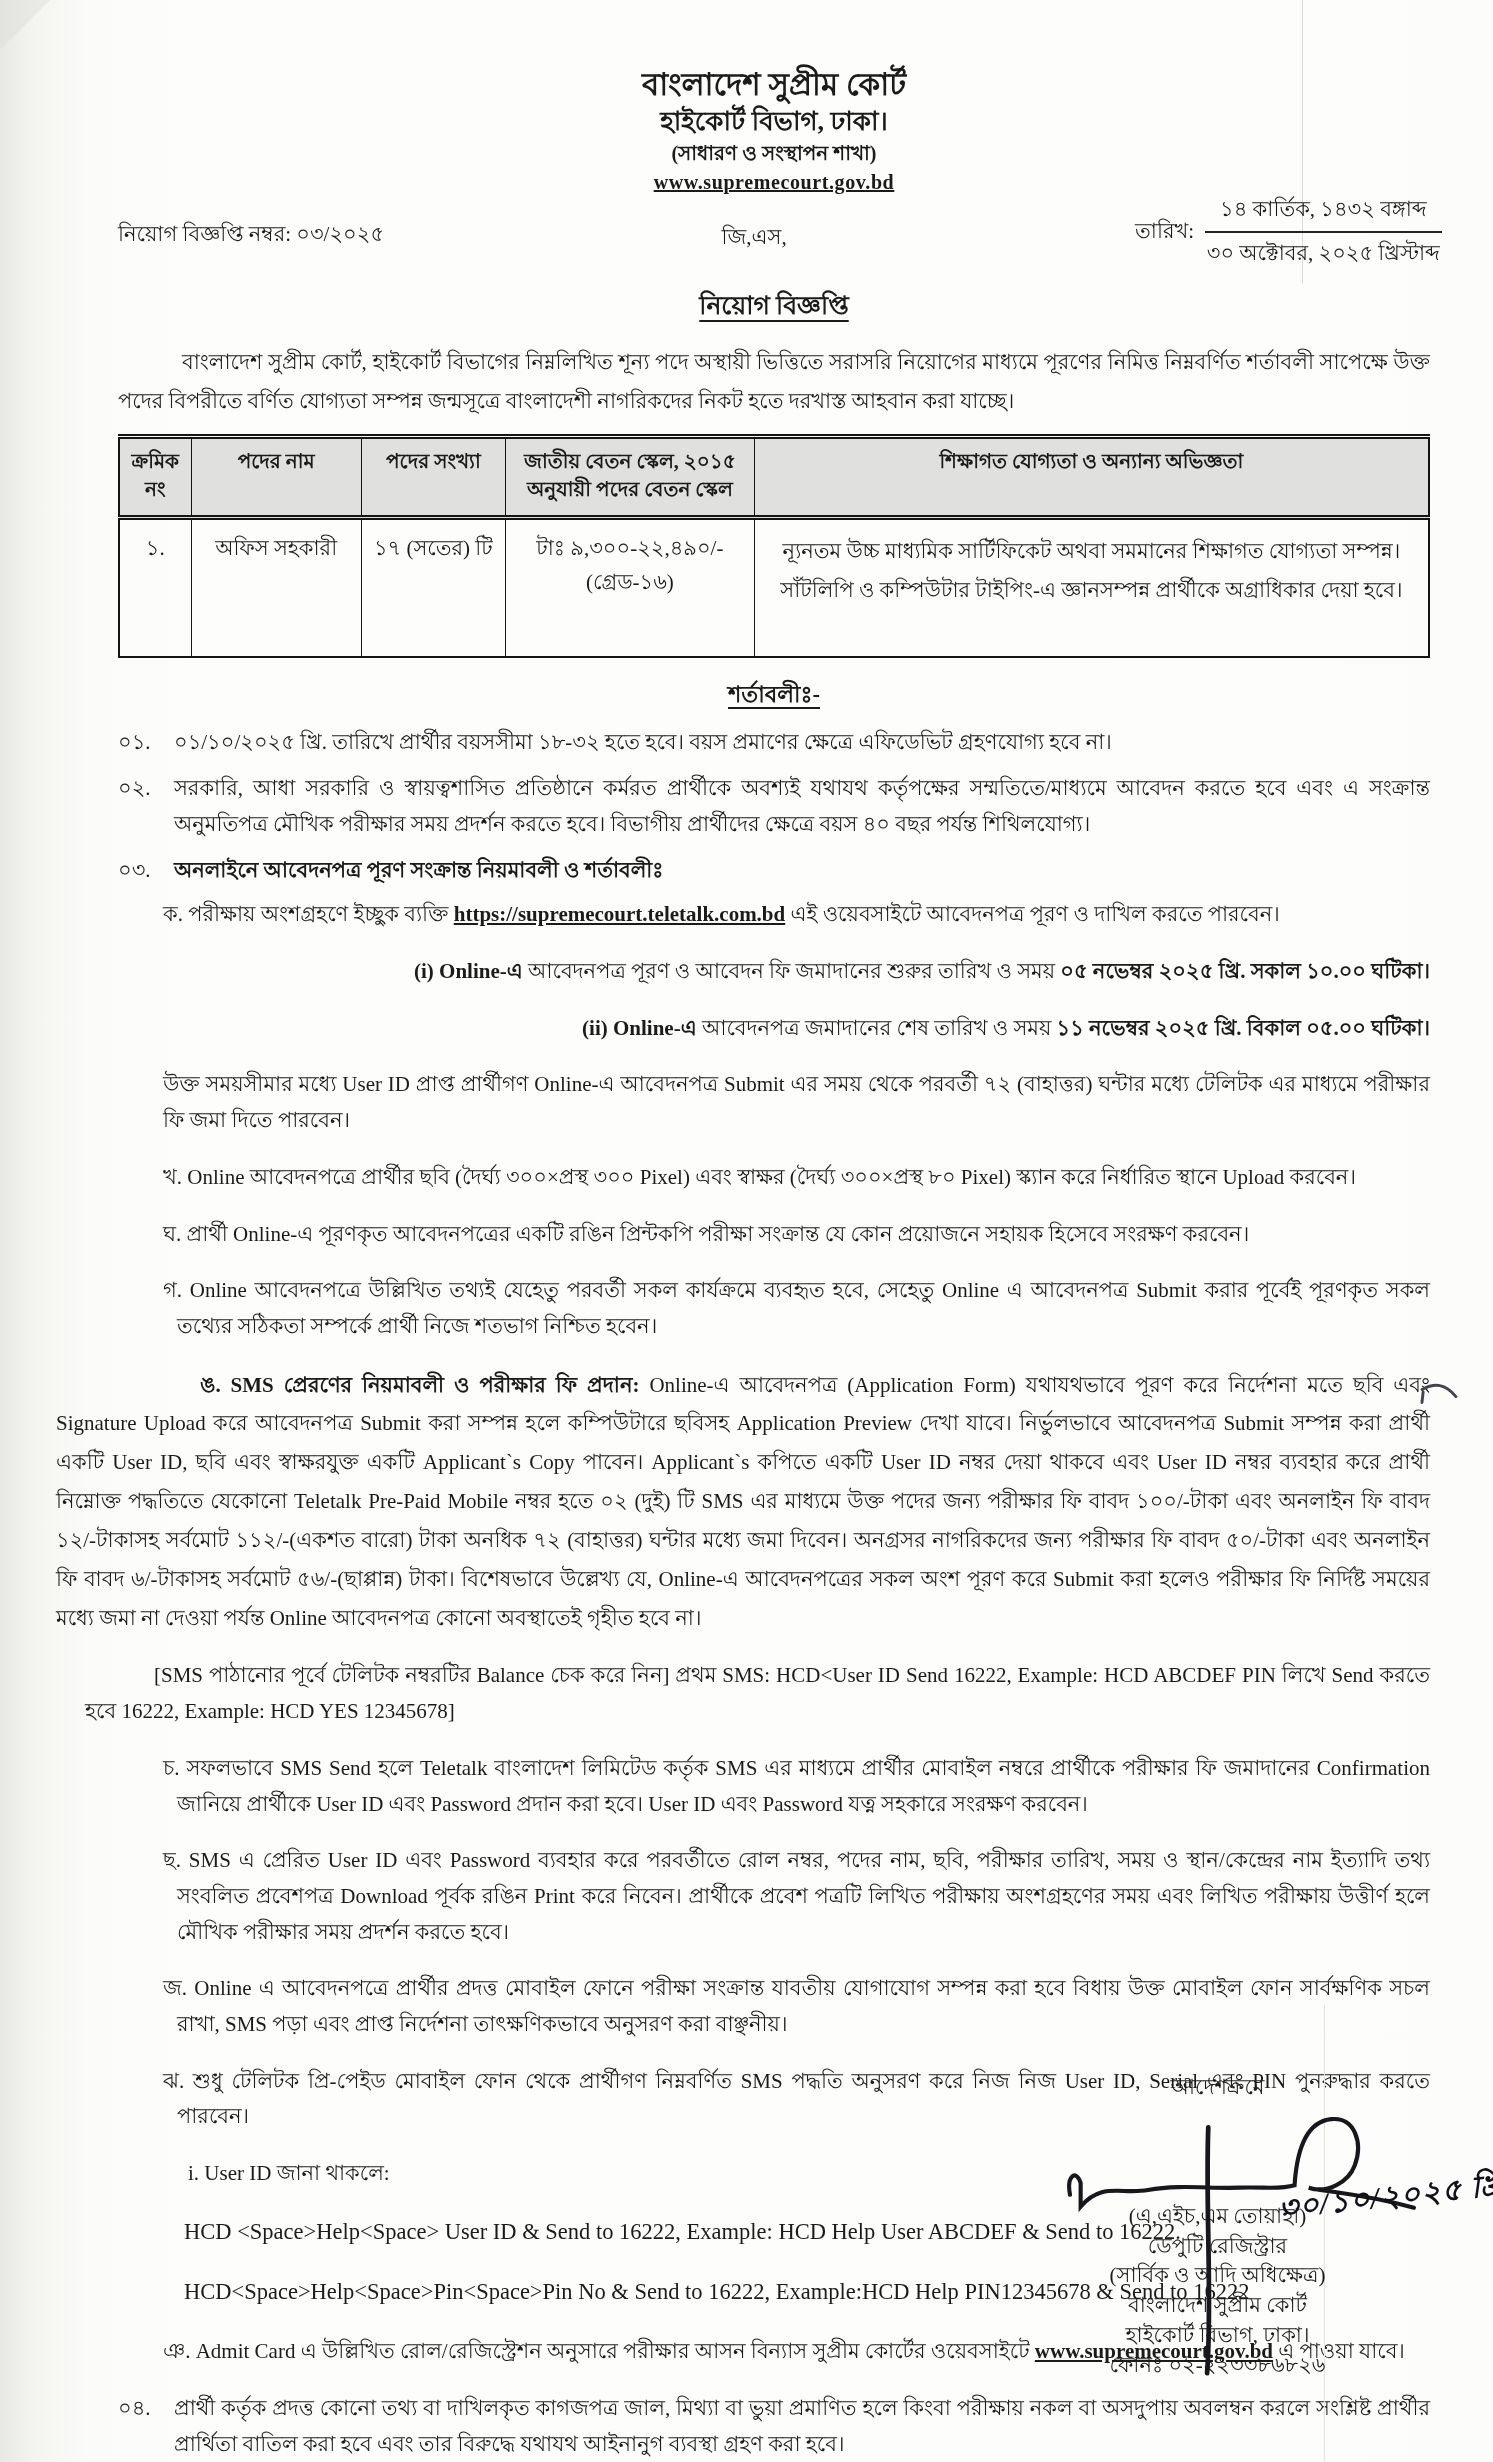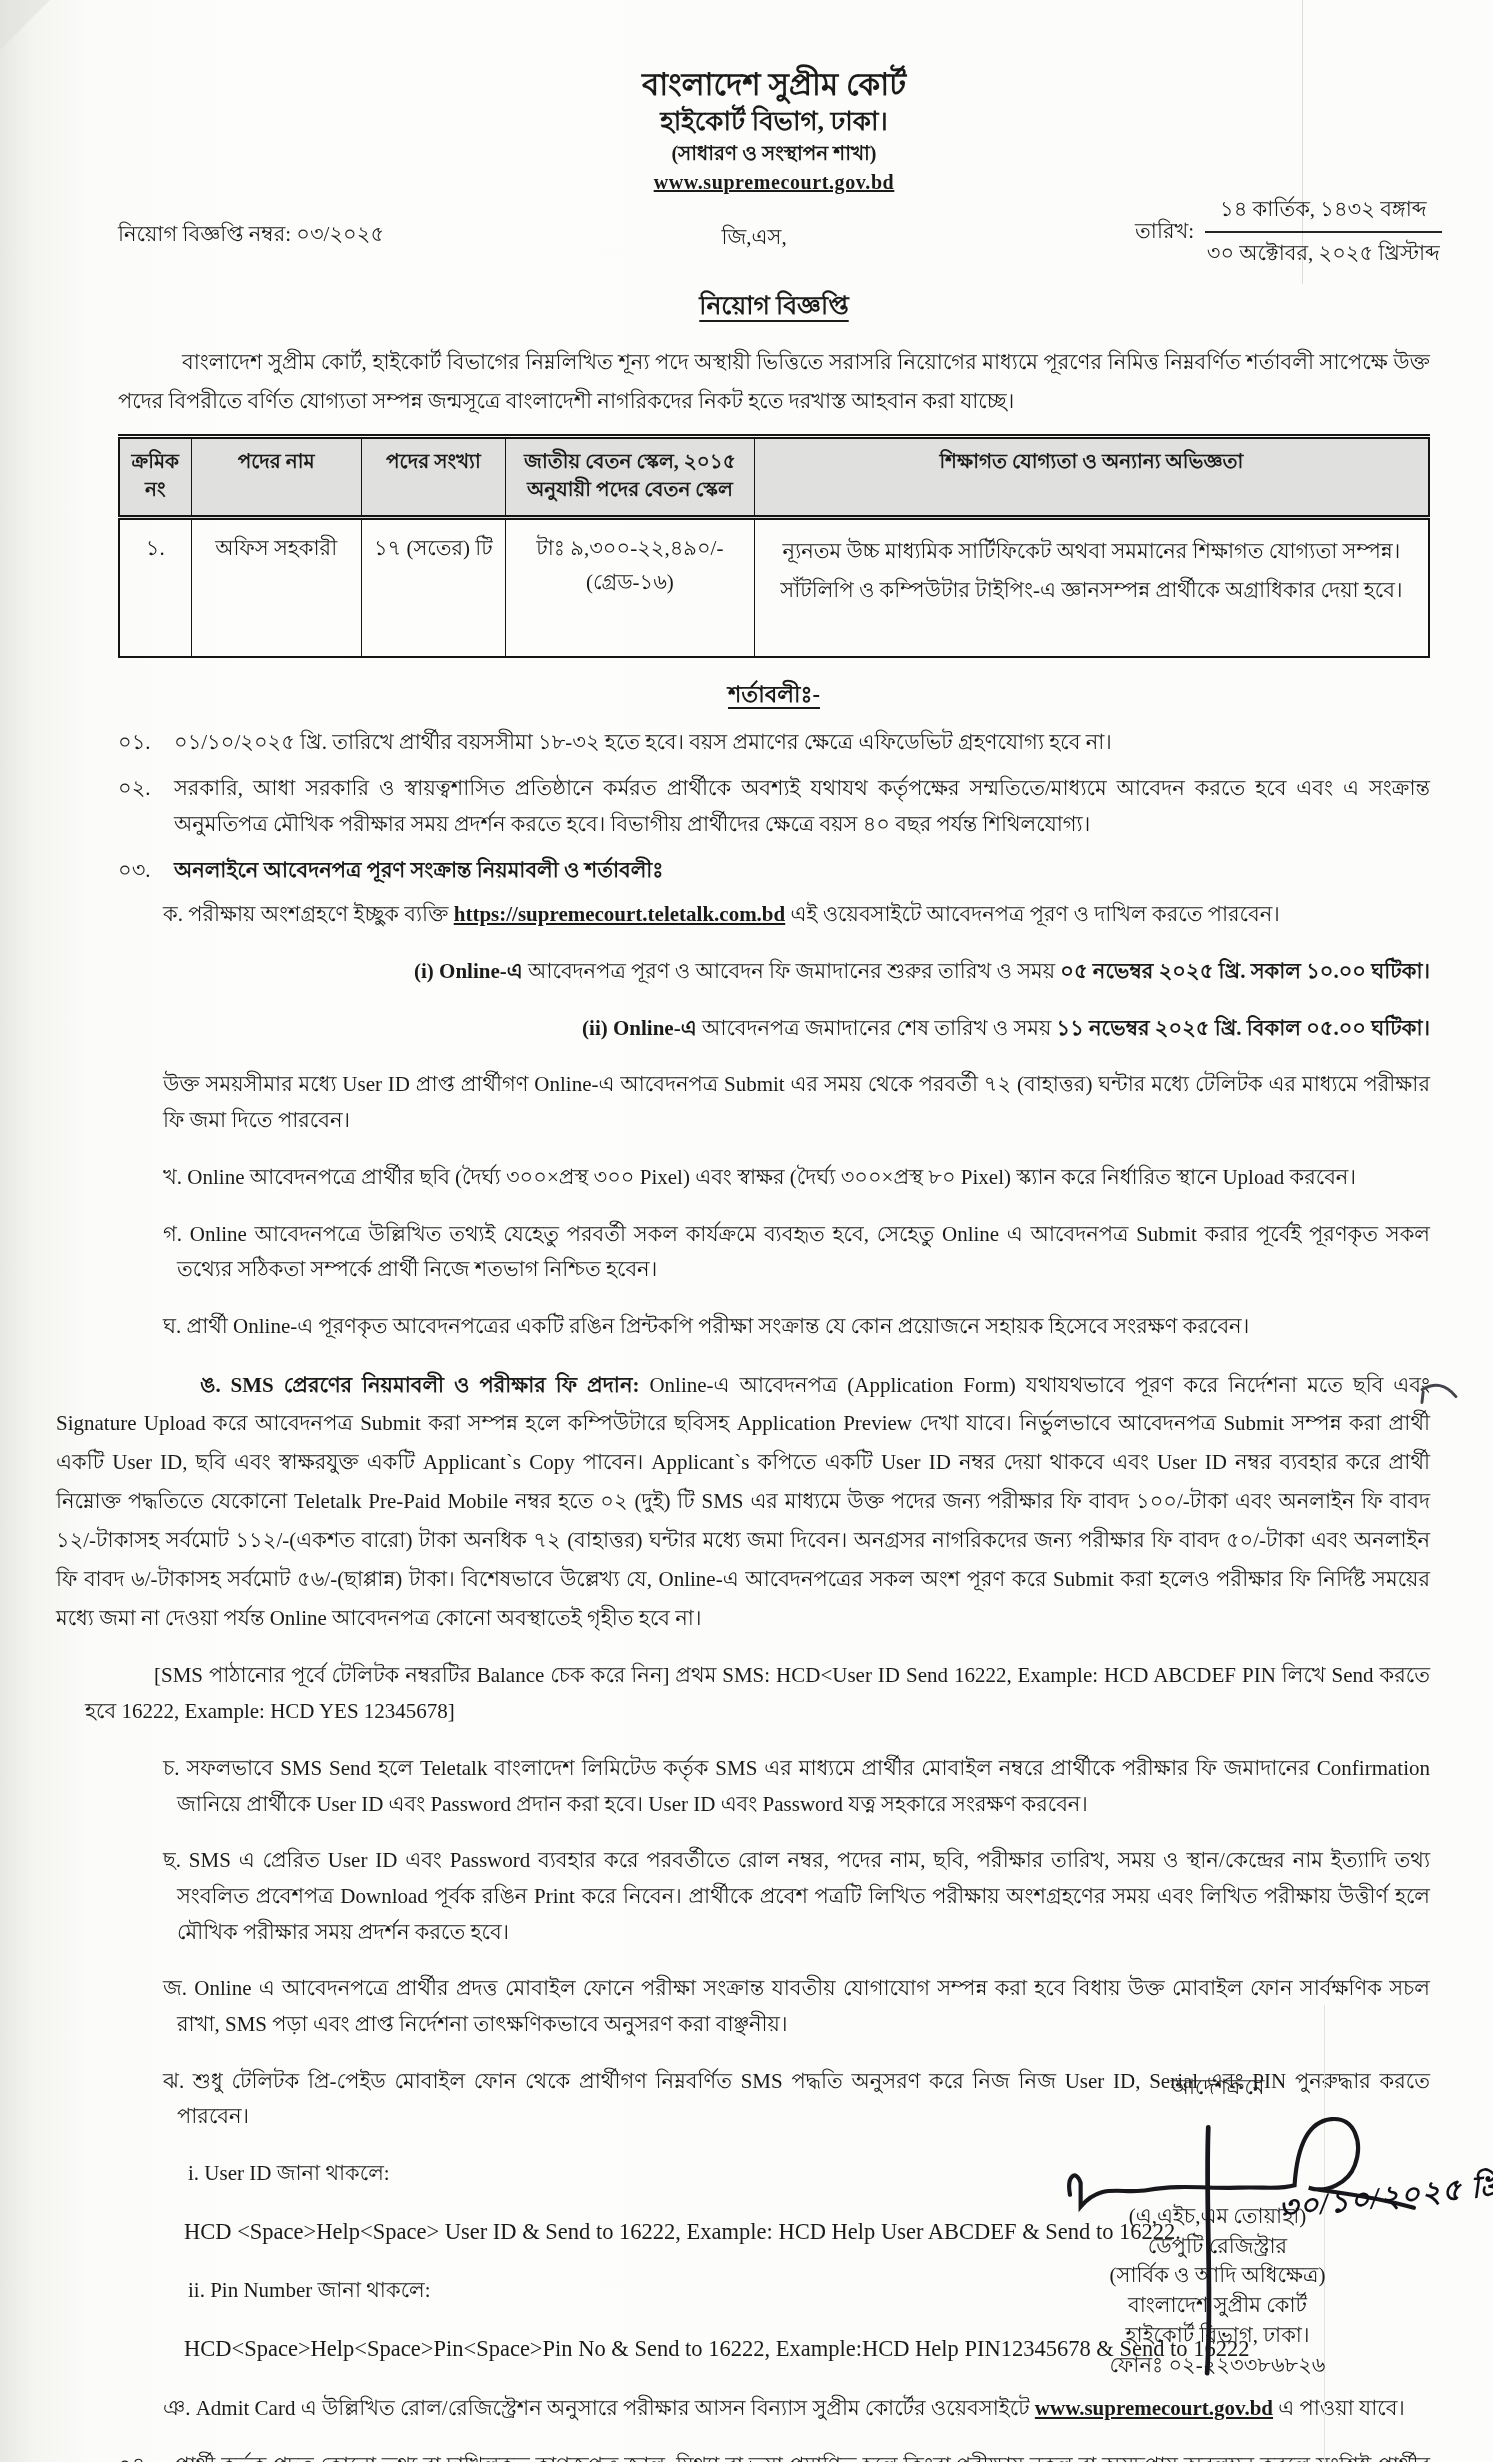--- a/index.html
+++ b/index.html
@@ -162,35 +162,34 @@
     </div>
 
     <p class="sub"><span>ক. </span><span>পরীক্ষায় অংশগ্রহণে ইচ্ছুক ব্যক্তি </span><span class="url">https://supremecourt.teletalk.com.bd</span><span> এই ওয়েবসাইটে আবেদনপত্র পূরণ ও দাখিল করতে পারবেন।</span></p>
 
     <p class="date-item"><span class="b">(i) Online-এ </span><span>আবেদনপত্র পূরণ ও আবেদন ফি জমাদানের শুরুর তারিখ ও সময় </span><span class="b">০৫ নভেম্বর ২০২৫ খ্রি. সকাল ১০.০০ ঘটিকা।</span></p>
     <p class="date-item"><span class="b">(ii) Online-এ </span><span>আবেদনপত্র জমাদানের শেষ তারিখ ও সময় </span><span class="b">১১ নভেম্বর ২০২৫ খ্রি. বিকাল ০৫.০০ ঘটিকা।</span></p>
 
     <p class="sub">উক্ত সময়সীমার মধ্যে User ID প্রাপ্ত প্রার্থীগণ Online-এ আবেদনপত্র Submit এর সময় থেকে পরবর্তী ৭২ (বাহাত্তর) ঘন্টার মধ্যে টেলিটক এর মাধ্যমে পরীক্ষার ফি জমা দিতে পারবেন।</p>
 
     <p class="sub-ind">খ. Online আবেদনপত্রে প্রার্থীর ছবি (দৈর্ঘ্য ৩০০×প্রস্থ ৩০০ Pixel) এবং স্বাক্ষর (দৈর্ঘ্য ৩০০×প্রস্থ ৮০ Pixel) স্ক্যান করে নির্ধারিত স্থানে Upload করবেন।</p>
+    <p class="sub-ind">ঘ. প্রার্থী Online-এ পূরণকৃত আবেদনপত্রের একটি রঙিন প্রিন্টকপি পরীক্ষা সংক্রান্ত যে কোন প্রয়োজনে সহায়ক হিসেবে সংরক্ষণ করবেন।</p>
     <p class="sub-ind">গ. Online আবেদনপত্রে উল্লিখিত তথ্যই যেহেতু পরবর্তী সকল কার্যক্রমে ব্যবহৃত হবে, সেহেতু Online এ আবেদনপত্র Submit করার পূর্বেই পূরণকৃত সকল তথ্যের সঠিকতা সম্পর্কে প্রার্থী নিজে শতভাগ নিশ্চিত হবেন।</p>
-    <p class="sub-ind">ঘ. প্রার্থী Online-এ পূরণকৃত আবেদনপত্রের একটি রঙিন প্রিন্টকপি পরীক্ষা সংক্রান্ত যে কোন প্রয়োজনে সহায়ক হিসেবে সংরক্ষণ করবেন।</p>
 
     <p class="wide"><span class="b">ঙ.  SMS প্রেরণের নিয়মাবলী ও পরীক্ষার ফি প্রদান:</span><span> Online-এ আবেদনপত্র (Application Form) যথাযথভাবে পূরণ করে নির্দেশনা মতে ছবি এবং Signature Upload করে আবেদনপত্র Submit করা সম্পন্ন হলে কম্পিউটারে ছবিসহ Application Preview দেখা যাবে। নির্ভুলভাবে আবেদনপত্র Submit সম্পন্ন করা প্রার্থী একটি User ID, ছবি এবং স্বাক্ষরযুক্ত একটি Applicant`s Copy পাবেন। Applicant`s কপিতে একটি User ID নম্বর দেয়া থাকবে এবং User ID নম্বর ব্যবহার করে প্রার্থী নিম্নোক্ত পদ্ধতিতে যেকোনো Teletalk Pre-Paid Mobile নম্বর হতে ০২ (দুই) টি SMS এর মাধ্যমে উক্ত পদের জন্য পরীক্ষার ফি বাবদ ১০০/-টাকা এবং অনলাইন ফি বাবদ ১২/-টাকাসহ সর্বমোট ১১২/-(একশত বারো) টাকা অনধিক ৭২ (বাহাত্তর) ঘন্টার মধ্যে জমা দিবেন। অনগ্রসর নাগরিকদের জন্য পরীক্ষার ফি বাবদ ৫০/-টাকা এবং অনলাইন ফি বাবদ ৬/-টাকাসহ সর্বমোট ৫৬/-(ছাপ্পান্ন)  টাকা। বিশেষভাবে উল্লেখ্য যে, Online-এ আবেদনপত্রের সকল অংশ পূরণ করে Submit করা হলেও পরীক্ষার ফি নির্দিষ্ট সময়ের মধ্যে জমা না দেওয়া পর্যন্ত Online আবেদনপত্র কোনো অবস্থাতেই গৃহীত হবে না।</span></p>
 
     <p class="sms-note">[SMS পাঠানোর পূর্বে টেলিটক নম্বরটির Balance চেক করে নিন]  প্রথম SMS: HCD&lt;User ID Send 16222, Example: HCD ABCDEF PIN লিখে Send করতে হবে 16222,  Example: HCD YES 12345678]</p>
 
     <p class="sub-ind">চ. সফলভাবে SMS Send হলে Teletalk বাংলাদেশ লিমিটেড কর্তৃক SMS এর মাধ্যমে প্রার্থীর মোবাইল নম্বরে প্রার্থীকে পরীক্ষার ফি জমাদানের Confirmation জানিয়ে প্রার্থীকে User ID এবং Password প্রদান করা হবে। User ID এবং Password যত্ন সহকারে সংরক্ষণ করবেন।</p>
     <p class="sub-ind">ছ. SMS এ প্রেরিত User ID এবং Password ব্যবহার করে পরবর্তীতে রোল নম্বর, পদের নাম, ছবি, পরীক্ষার তারিখ, সময় ও স্থান/কেন্দ্রের নাম ইত্যাদি তথ্য সংবলিত প্রবেশপত্র Download পূর্বক রঙিন Print করে নিবেন। প্রার্থীকে প্রবেশ পত্রটি লিখিত পরীক্ষায় অংশগ্রহণের সময় এবং লিখিত পরীক্ষায় উত্তীর্ণ হলে মৌখিক পরীক্ষার সময় প্রদর্শন করতে হবে।</p>
     <p class="sub-ind">জ. Online এ আবেদনপত্রে প্রার্থীর প্রদত্ত মোবাইল ফোনে পরীক্ষা সংক্রান্ত যাবতীয় যোগাযোগ সম্পন্ন করা হবে বিধায় উক্ত মোবাইল ফোন সার্বক্ষণিক সচল রাখা, SMS পড়া  এবং প্রাপ্ত নির্দেশনা তাৎক্ষণিকভাবে অনুসরণ করা বাঞ্ছনীয়।</p>
     <p class="sub-ind">ঝ. শুধু টেলিটক প্রি-পেইড মোবাইল ফোন থেকে প্রার্থীগণ নিম্নবর্ণিত SMS পদ্ধতি অনুসরণ করে নিজ নিজ User ID, Serial এবং PIN পুনরুদ্ধার করতে পারবেন।</p>
 
     <p class="cmd-label">i. User ID জানা থাকলে:</p>
     <p class="cmd">HCD &lt;Space&gt;Help&lt;Space&gt; User ID &amp; Send to 16222, Example: HCD Help User ABCDEF &amp; Send to 16222.</p>
-    <p class="cmd-label">ii. Pin Number জানা থাকলে:</p>
     <p class="cmd">HCD&lt;Space&gt;Help&lt;Space&gt;Pin&lt;Space&gt;Pin No &amp; Send to 16222, Example:HCD Help PIN12345678 &amp; Send to 16222</p>
 
     <p class="sub"><span>ঞ. Admit Card  এ উল্লিখিত রোল/রেজিস্ট্রেশন অনুসারে পরীক্ষার আসন বিন্যাস সুপ্রীম কোর্টের ওয়েবসাইটে </span><span class="url">www.supremecourt.gov.bd</span><span> এ পাওয়া যাবে।</span></p>
 
     <div class="term">
       <span class="num">০৪.</span>
       <div class="tb">প্রার্থী কর্তৃক প্রদত্ত কোনো তথ্য বা দাখিলকৃত কাগজপত্র জাল, মিথ্যা বা ভুয়া প্রমাণিত হলে কিংবা পরীক্ষায় নকল বা অসদুপায় অবলম্বন করলে সংশ্লিষ্ট প্রার্থীর প্রার্থিতা বাতিল করা হবে এবং তার বিরুদ্ধে যথাযথ আইনানুগ ব্যবস্থা গ্রহণ করা হবে।</div>
     </div>
 
   </div>

